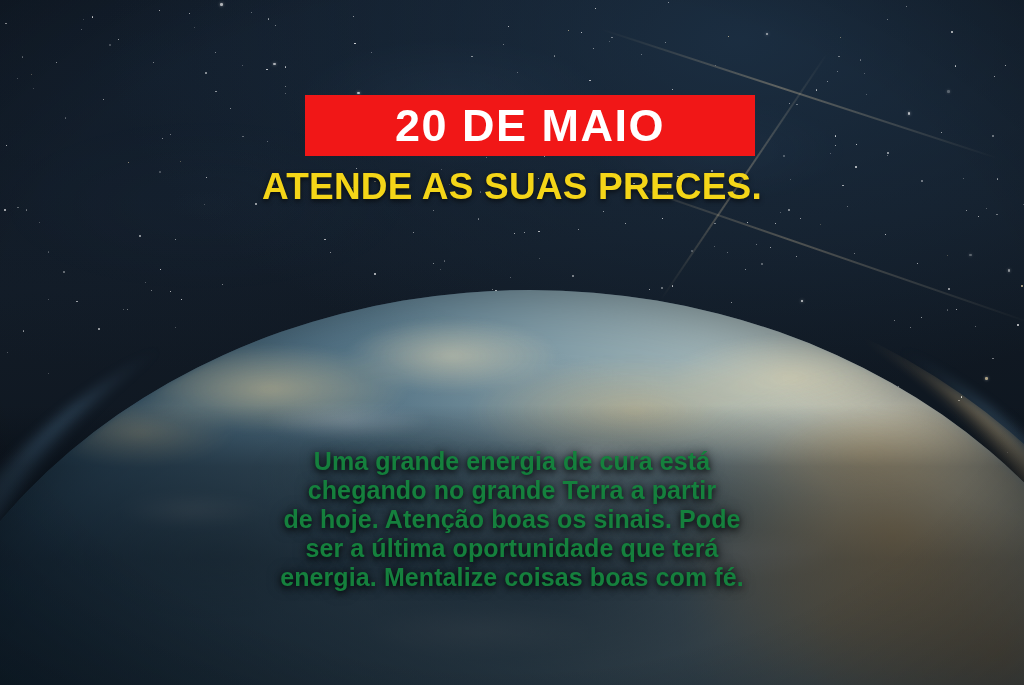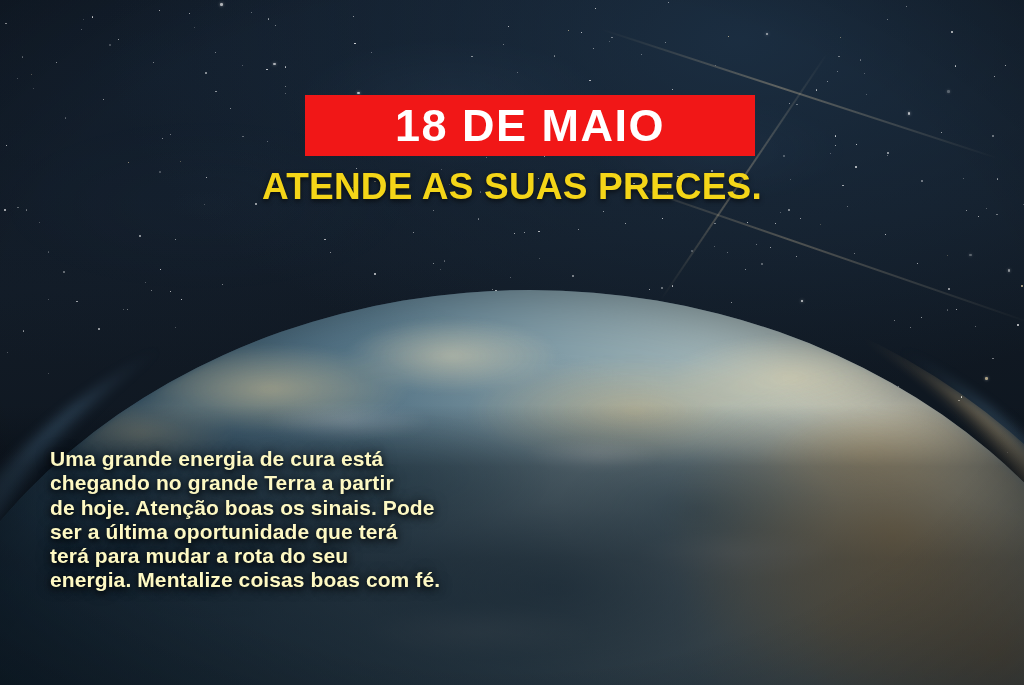--- a/index.html
+++ b/index.html
@@ -234,23 +234,23 @@
     letter-spacing: 0.2px;
     text-shadow: 0 2px 5px rgba(0,0,0,0.65);
   }
   .headline-line { display: block; }
 
   .body-copy {
     position: absolute;
     left: 50px;
     right: 50px;
     top: 447px;
-    text-align: left;
-    color: #fef9c3;
-    font-size: 21px;
+    text-align: center;
+    color: #15803d;
+    font-size: 25px;
     font-weight: bold;
     line-height: 1.155;
     letter-spacing: 0.1px;
     text-shadow: 0 2px 6px rgba(0,0,0,0.85), 0 0 14px rgba(0,0,0,0.6);
   }
   .body-line { display: block; }
 
   .cta {
     position: absolute;
     left: 0;
@@ -541,31 +541,30 @@
       <div class="earth-limb-light"></div>
     </div>
   </div>
 
   <div class="text-scrim"></div>
   <div class="vignette"></div>
 
   <div class="content">
 
     <div class="date-banner">
-      <span class="date-banner-text">18 DE MAIO</span>
+      <span class="date-banner-text">20 DE MAIO</span>
     </div>
 
     <div class="headline">
       <span class="headline-line">ATENDE AS SUAS PRECES.</span>
     </div>
 
     <div class="body-copy">
       <span class="body-line">Uma grande energia de cura está</span>
       <span class="body-line">chegando no grande Terra a partir</span>
       <span class="body-line">de hoje. Atenção boas os sinais. Pode</span>
       <span class="body-line">ser a última oportunidade que terá</span>
-      <span class="body-line">terá para mudar a rota do seu</span>
       <span class="body-line">energia. Mentalize coisas boas com fé.</span>
     </div>
 
 
   </div>
 </div>
 
 </body></html>

